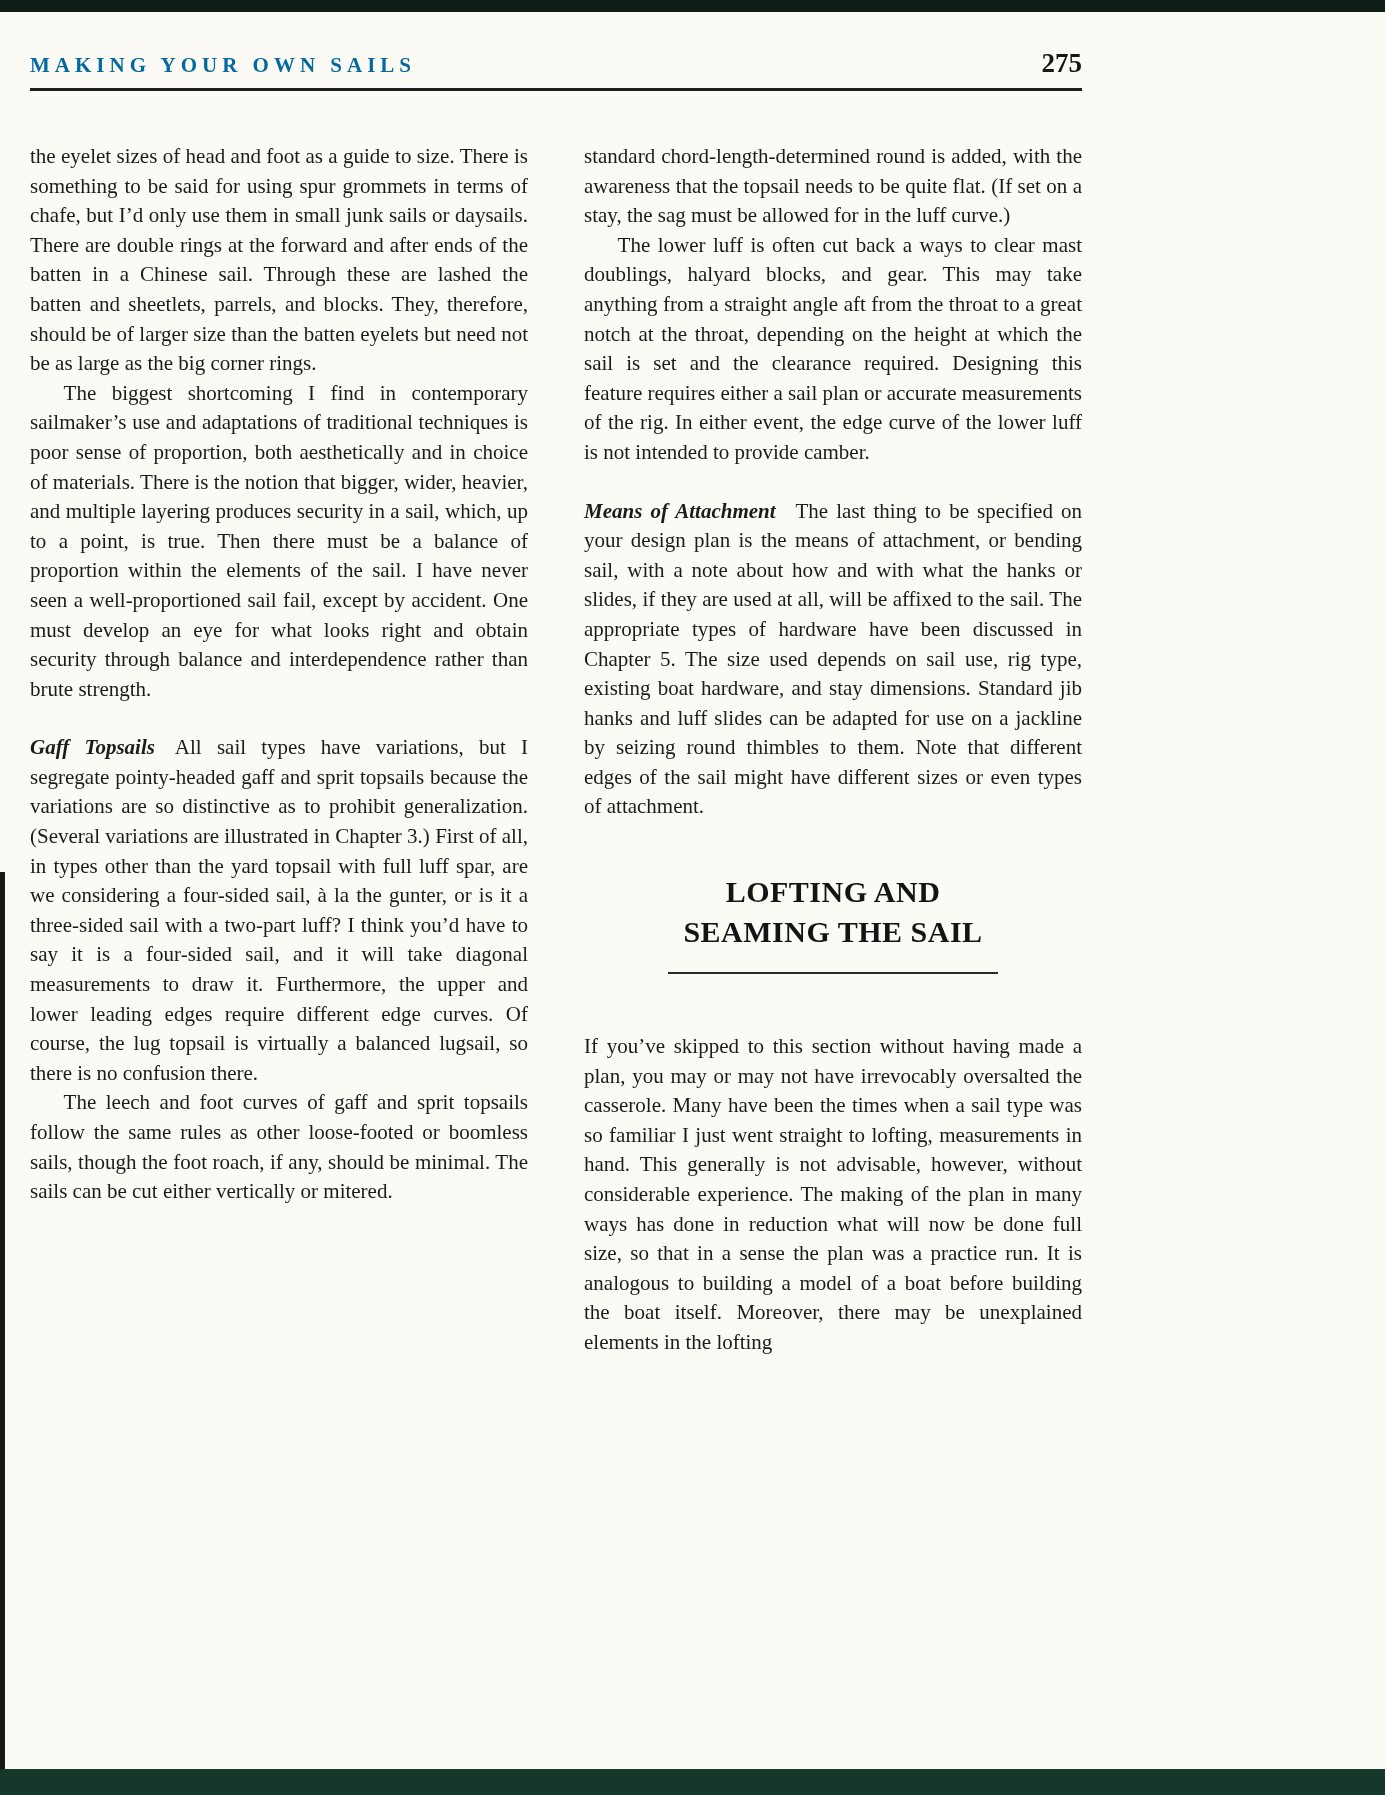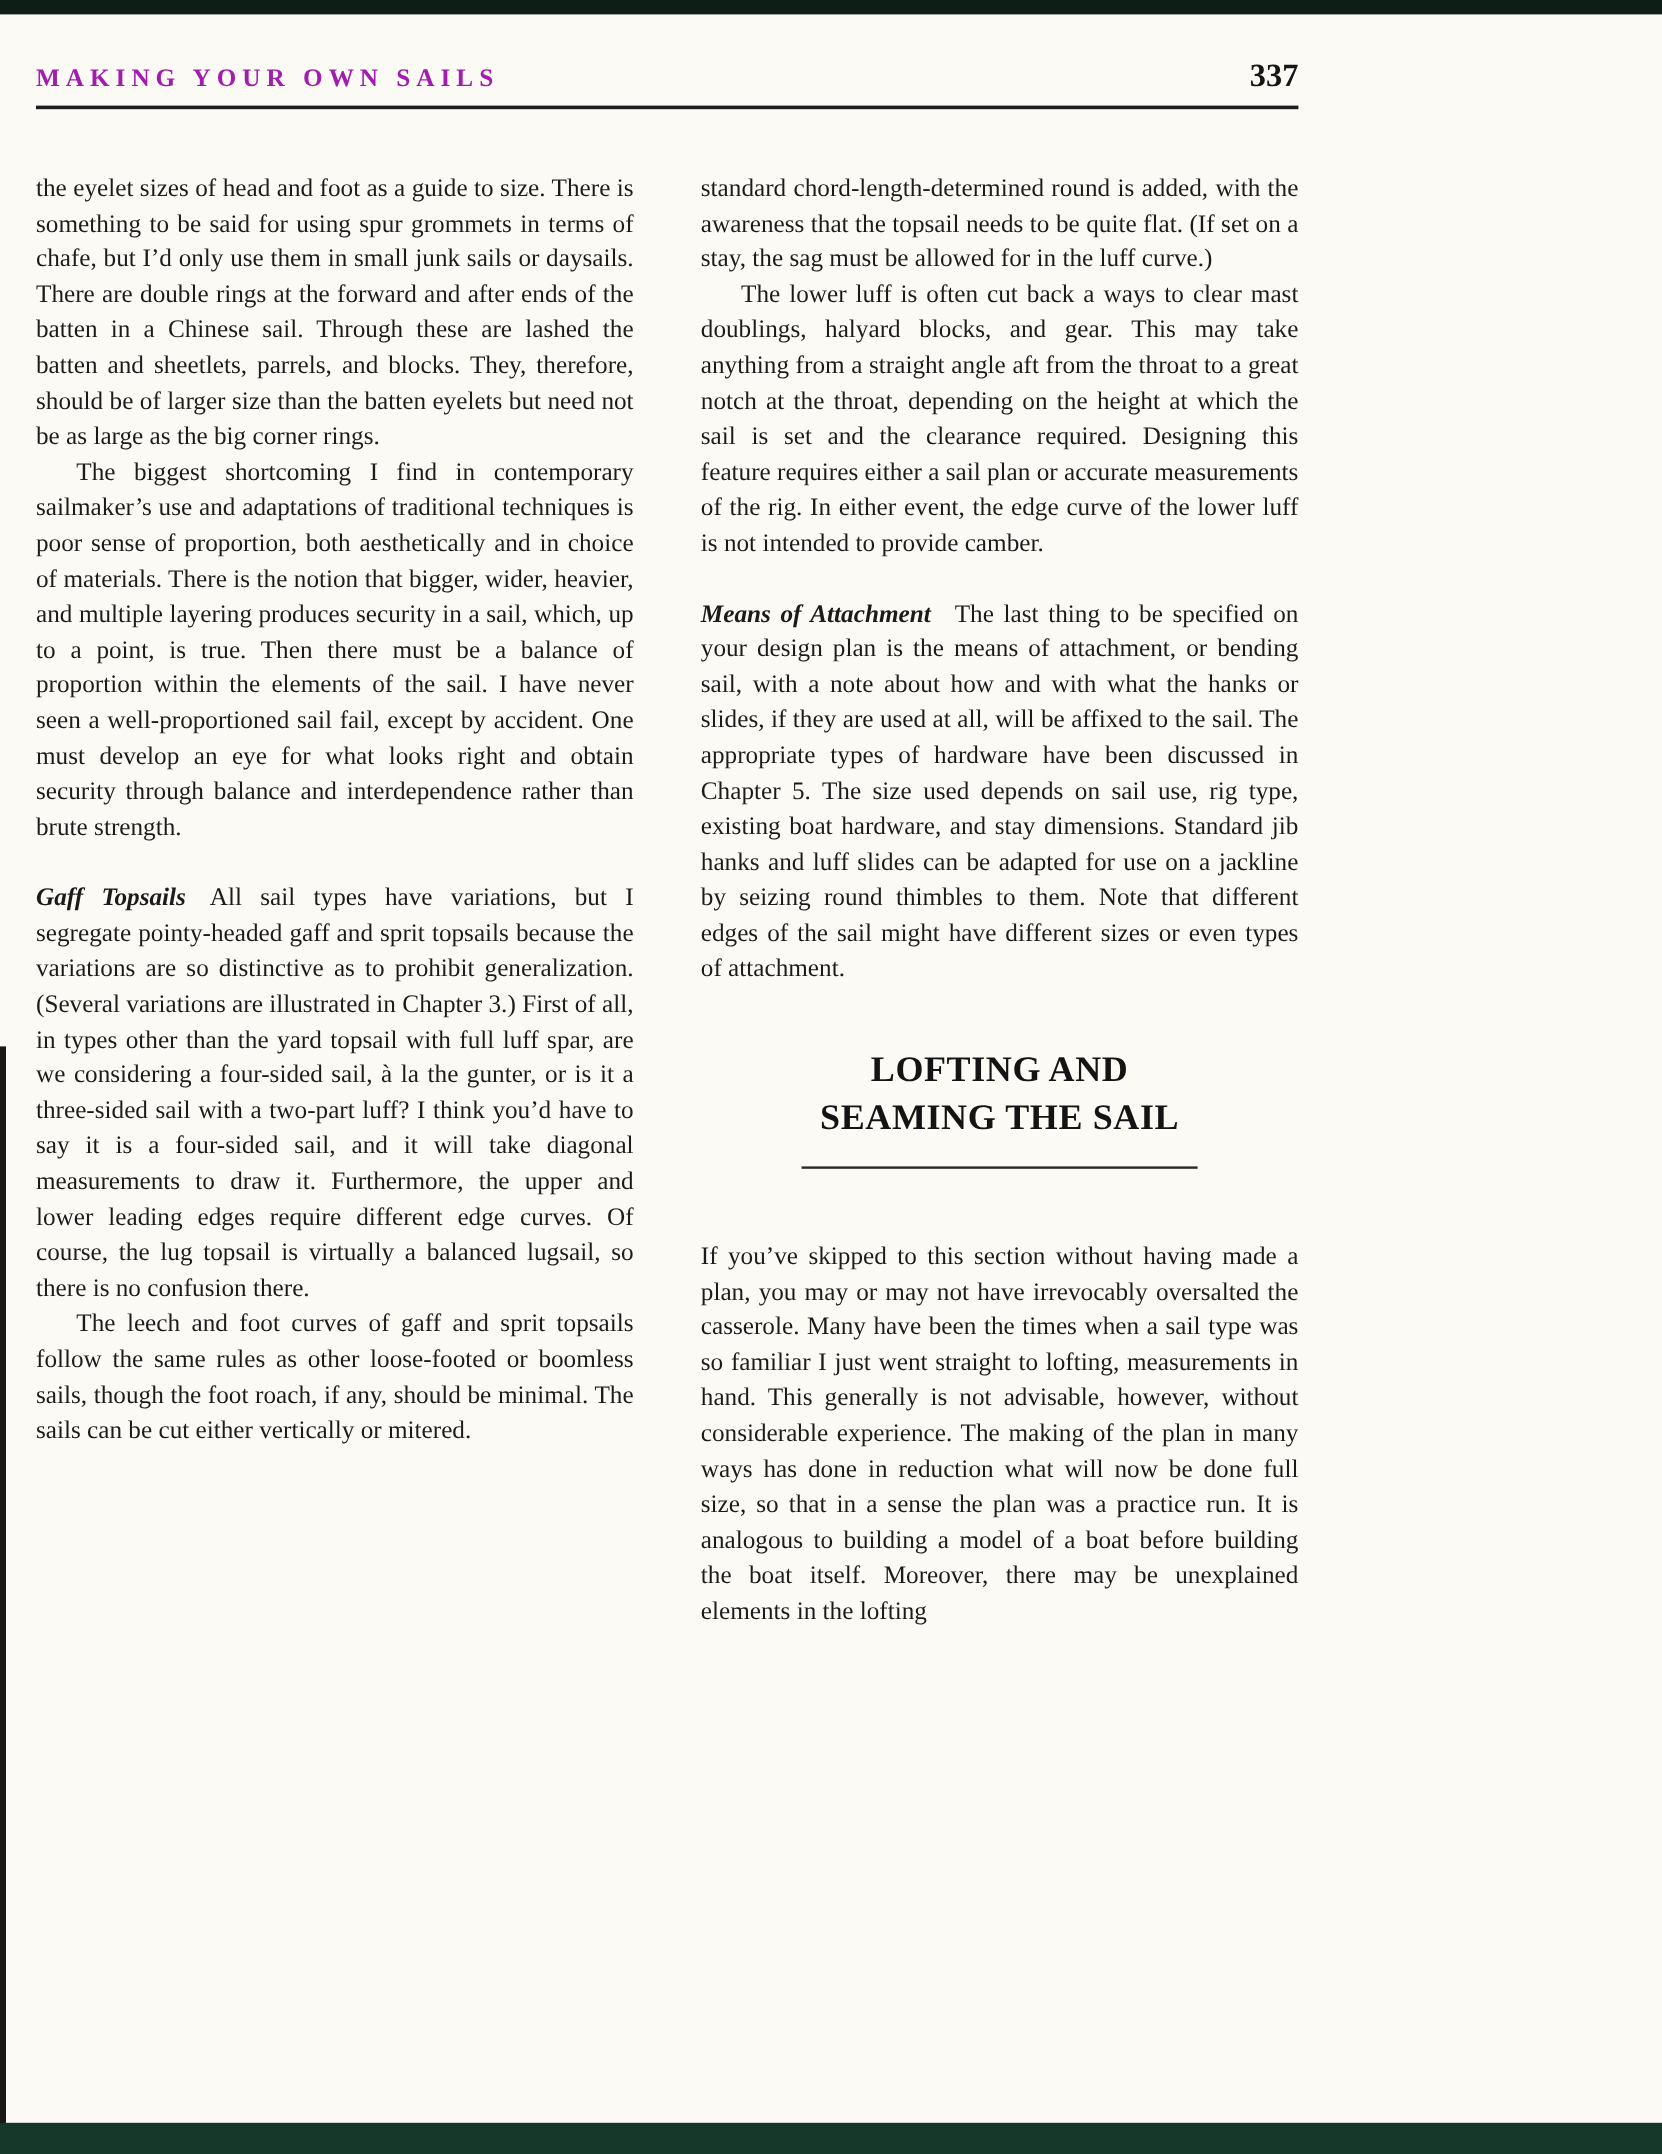--- a/index.html
+++ b/index.html
@@ -46,21 +46,21 @@
   }
   .header-row {
     display: flex;
     justify-content: space-between;
     align-items: baseline;
   }
   .running-head {
     font-size: 21px;
     letter-spacing: 5px;
     font-weight: bold;
-    color: #a21caf;
+    color: #0369a1;
   }
   .page-number {
     font-size: 27px;
     font-weight: bold;
     color: #161616;
   }
   .header-rule {
     margin-top: 9px;
     height: 3px;
     background: var(--c-rule);
@@ -109,21 +109,21 @@
 </head>
 <body>
 
 <div class="page">
 
   <div class="topbar"></div>
 
   <div class="header">
     <div class="header-row">
       <span class="running-head">MAKING YOUR OWN SAILS</span>
-      <span class="page-number">337</span>
+      <span class="page-number">275</span>
     </div>
     <div class="header-rule"></div>
   </div>
 
   <div class="columns">
 
     <div class="col">
       <p>the eyelet sizes of head and foot as a guide to size. There is something to be said for using spur grommets in terms of chafe, but I’d only use them in small junk sails or daysails. There are double rings at the forward and after ends of the batten in a Chinese sail. Through these are lashed the batten and sheetlets, parrels, and blocks. They, therefore, should be of larger size than the batten eyelets but need not be as large as the big corner rings.</p>
       <p class="indent">The biggest shortcoming I find in contemporary sailmaker’s use and adaptations of traditional techniques is poor sense of proportion, both aesthetically and in choice of materials. There is the notion that bigger, wider, heavier, and multiple layering produces security in a sail, which, up to a point, is true. Then there must be a balance of proportion within the elements of the sail. I have never seen a well-proportioned sail fail, except by accident. One must develop an eye for what looks right and obtain security through balance and interdependence rather than brute strength.</p>
       <p class="gap-before">

